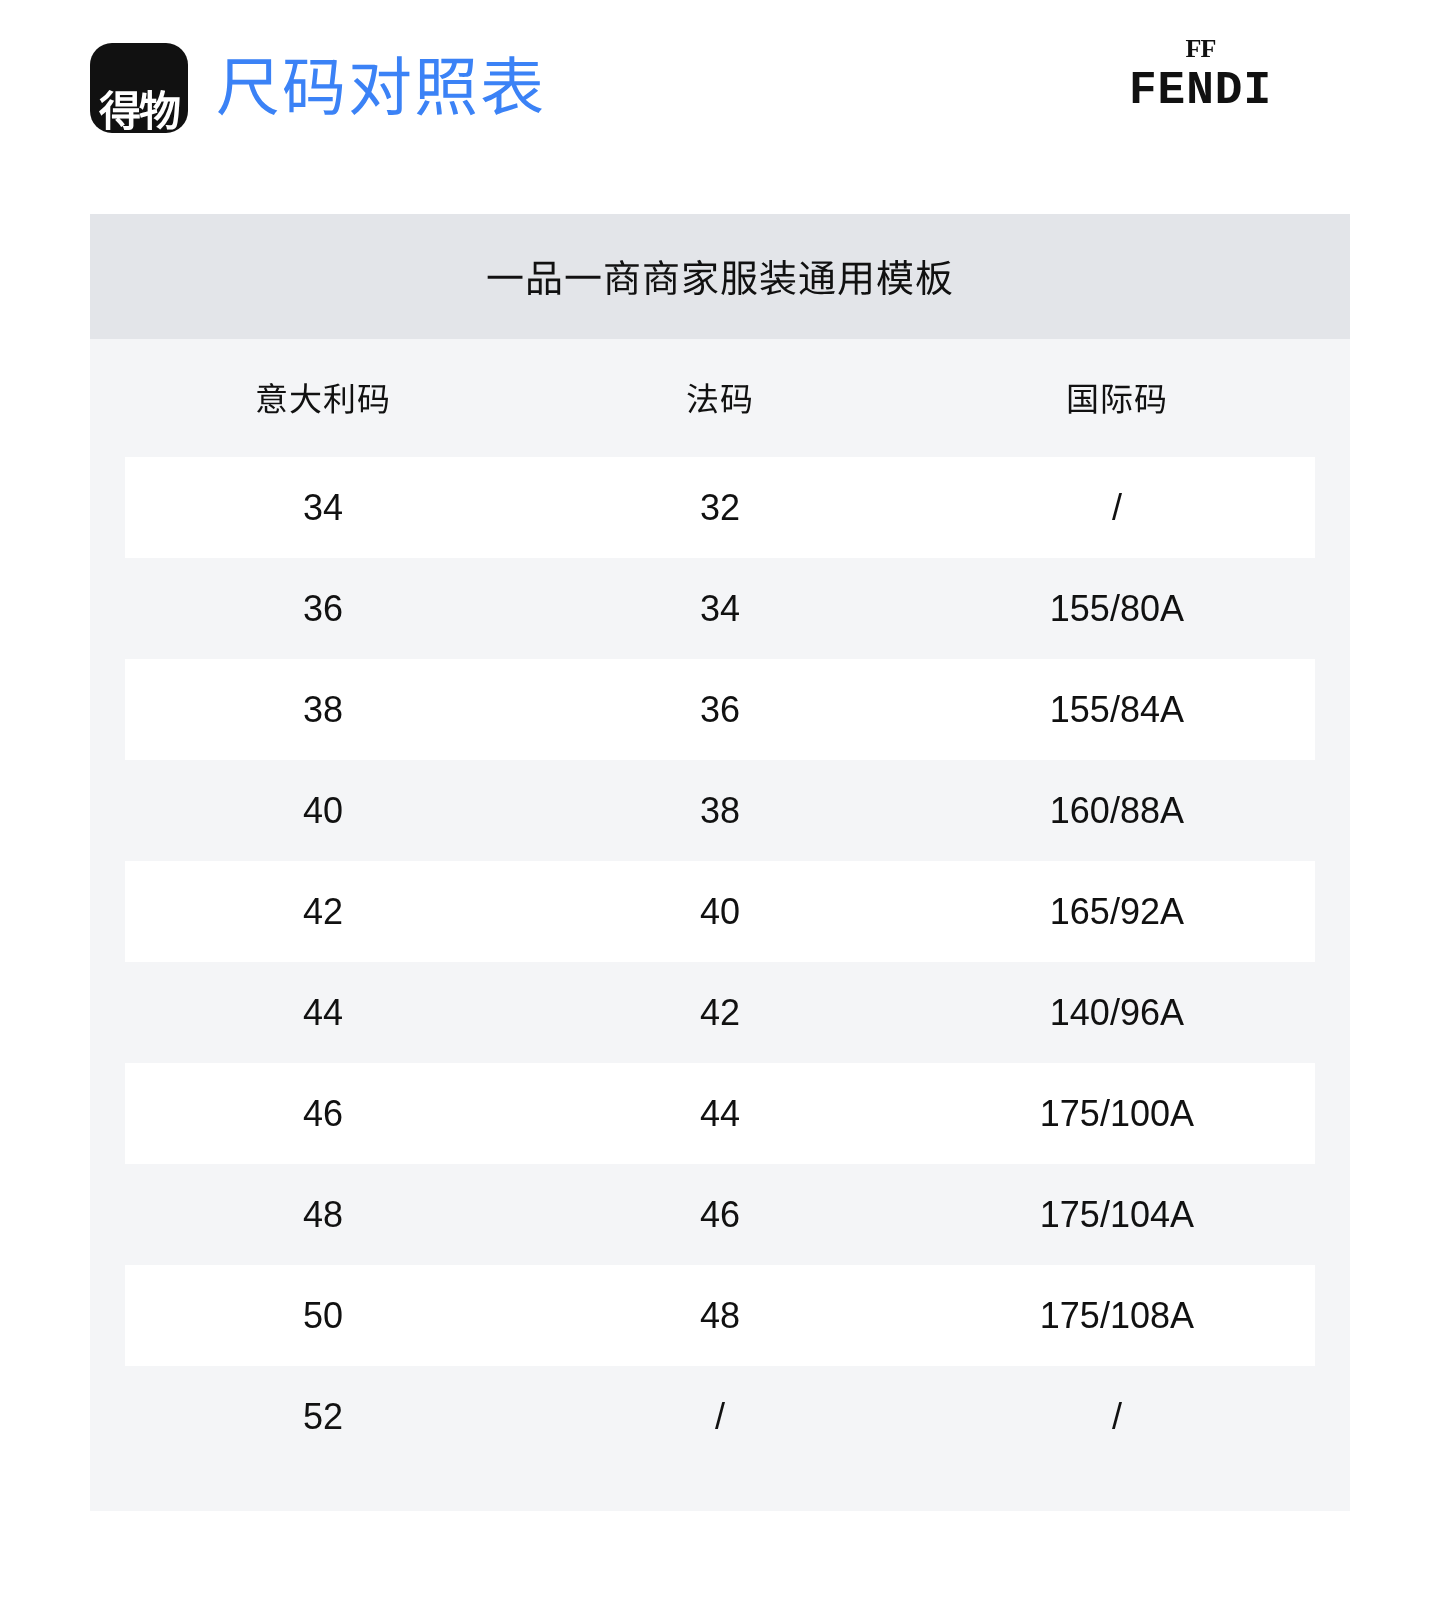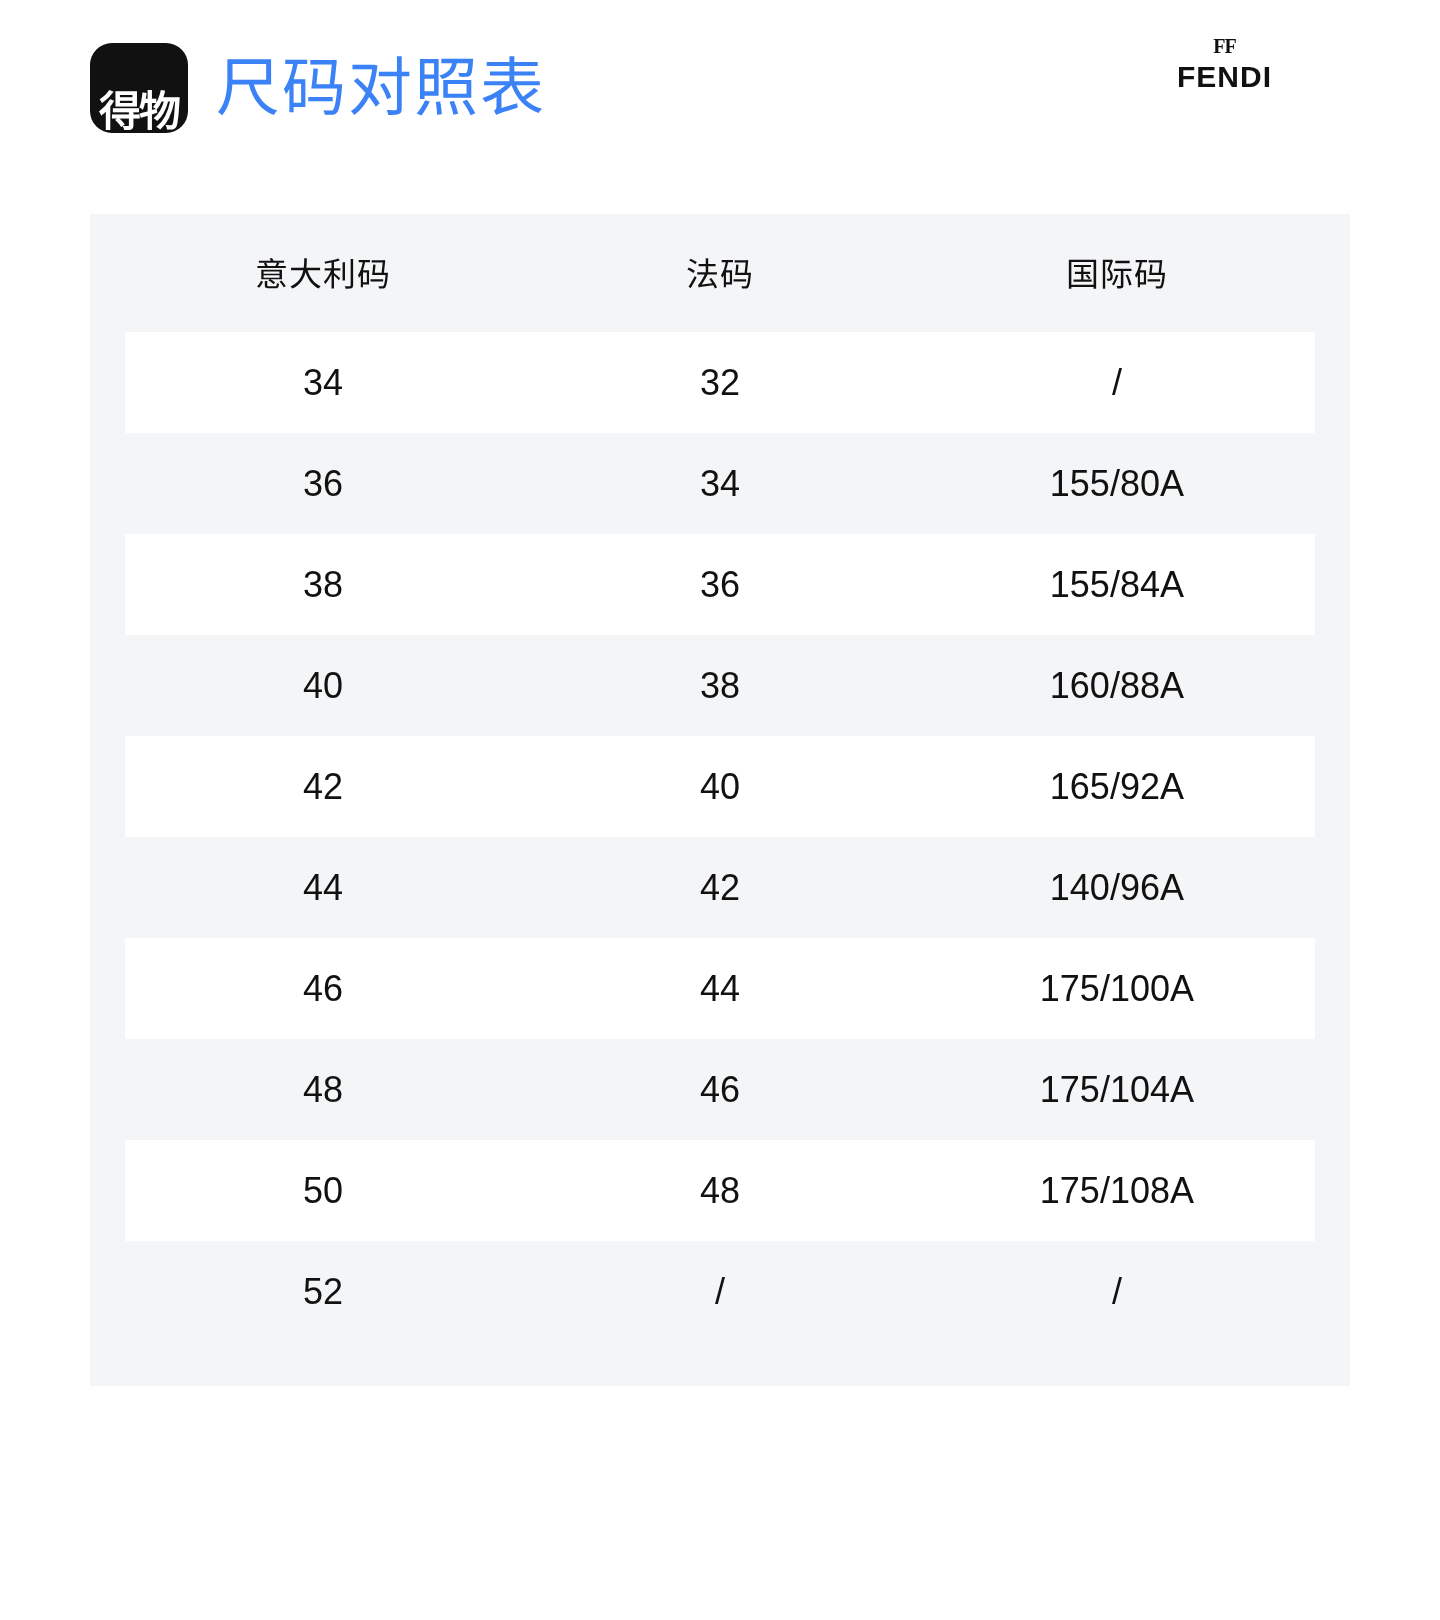--- a/index.html
+++ b/index.html
@@ -55,33 +55,33 @@
     color: #3b82f6;
   }
   .fendi-logo {
     position: absolute;
     right: 168px;
     top: 36px;
     text-align: center;
     line-height: 1;
   }
   .fendi-mark {
-    font-size: 20px;
+    font-size: 26px;
     font-weight: bold;
     letter-spacing: -1px;
     display: block;
     margin-bottom: 6px;
     font-family: "Liberation Serif", serif;
   }
   .fendi-name {
-    font-size: 30px;
+    font-size: 46px;
     font-weight: bold;
     letter-spacing: 1px;
     display: block;
-    font-family: Liberation Sans, sans-serif;
+    font-family: Liberation Mono, monospace;
   }
 
   
   .card {
     margin: 44px 90px 0 90px;
     background: #f4f5f7;
     padding-bottom: 44px;
   }
   .card-title {
     background: #e3e5e9;
@@ -131,20 +131,21 @@
     </div>
     <h1 class="page-title">尺码对照表</h1>
   </div>
   <div class="fendi-logo">
     <span class="fendi-mark">FF</span>
     <span class="fendi-name">FENDI</span>
   </div>
 </div>
 
 <div class="card">
+  <div class="card-title">一品一商商家服装通用模板</div>
   <table class="size-table">
     <colgroup>
       <col style="width:26px">
       <col style="width:31.5%">
       <col style="width:31.5%">
       <col style="width:31.5%">
       <col style="width:26px">
     </colgroup>
     <thead>
       <tr>

